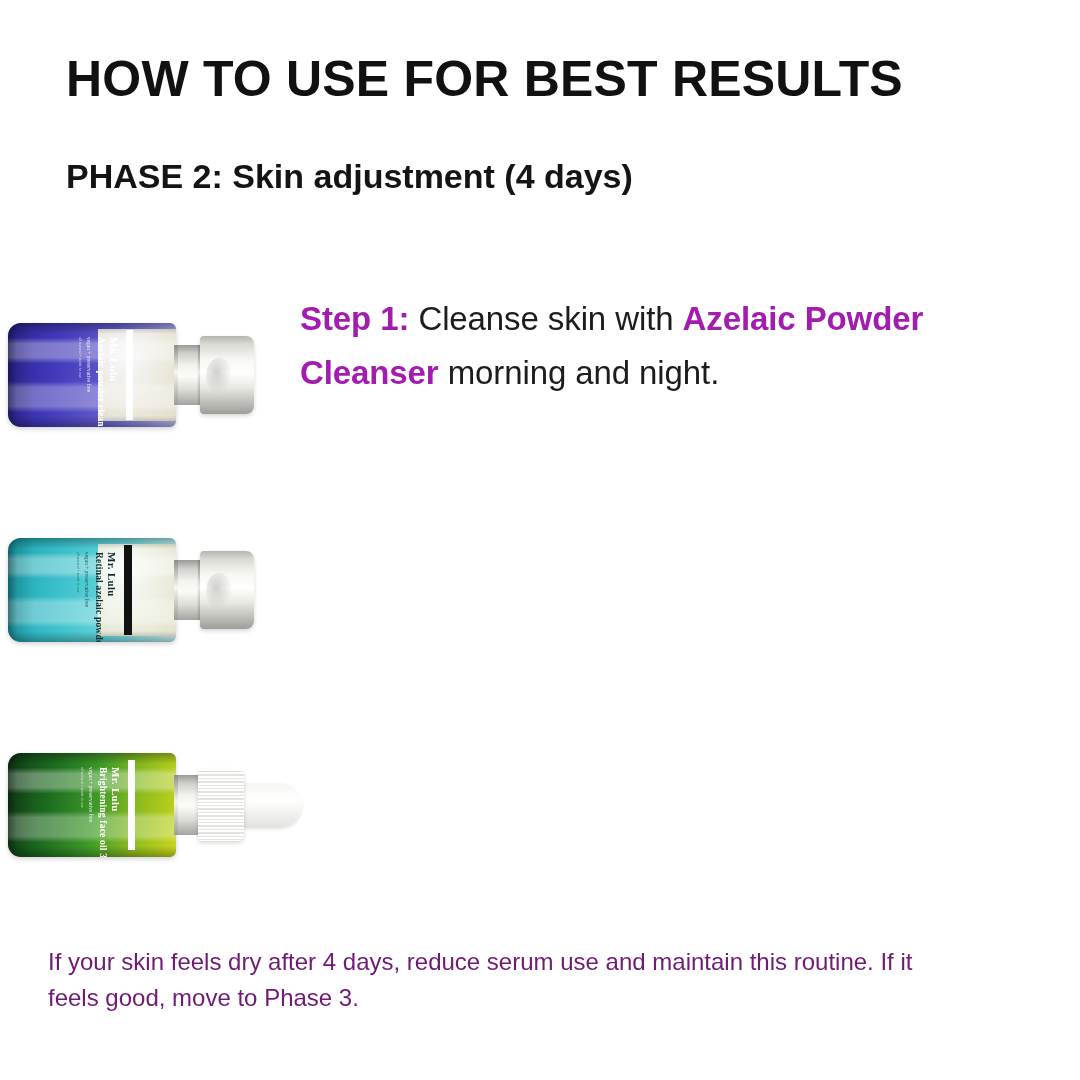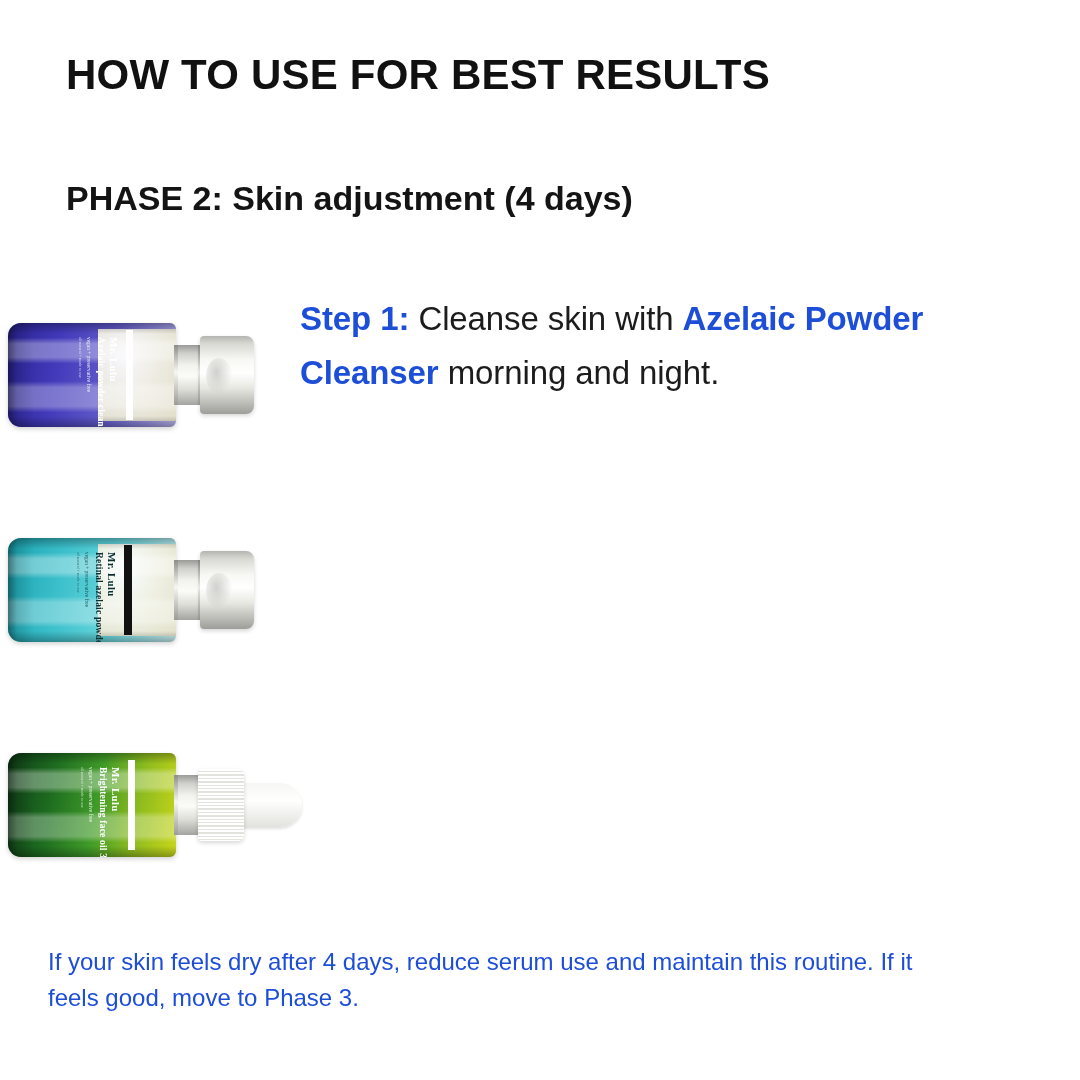--- a/index.html
+++ b/index.html
@@ -17,32 +17,32 @@
     width: 1080px;
     height: 1080px;
     background: #ffffff;
   }
 
   
   .main-title {
     position: absolute;
     left: 66px;
     top: 52px;
-    font-size: 42px;
+    font-size: 50px;
     font-weight: 700;
     letter-spacing: 0.2px;
     color: #111111;
     line-height: 1.1;
     white-space: nowrap;
   }
 
   .phase-title {
     position: absolute;
     left: 66px;
-    top: 179px;
+    top: 157px;
     font-size: 34px;
     font-weight: 700;
     color: #141414;
     line-height: 1.15;
     white-space: nowrap;
   }
 
   
   .steps {
     position: absolute;
@@ -73,31 +73,31 @@
   .step-text {
     position: relative;
     width: 680px;
     padding-top: 12px;
     font-size: 33px;
     line-height: 54px;
     color: #1c1c1c;
     font-weight: 400;
     letter-spacing: -0.1px;
   }
-  .step-text b { font-weight: 700; color: #1d4ed8; }
+  .step-text b { font-weight: 700; color: #a21caf; }
 
   
   .footnote {
     position: absolute;
     left: 48px;
     top: 944px;
     width: 880px;
     font-size: 24px;
     line-height: 36px;
-    color: #1d4ed8;
+    color: #701a75;
     font-weight: 400;
   }
 
   
   .bottle {
     position: relative;
     width: 245px;
     height: 104px;
   }
 

